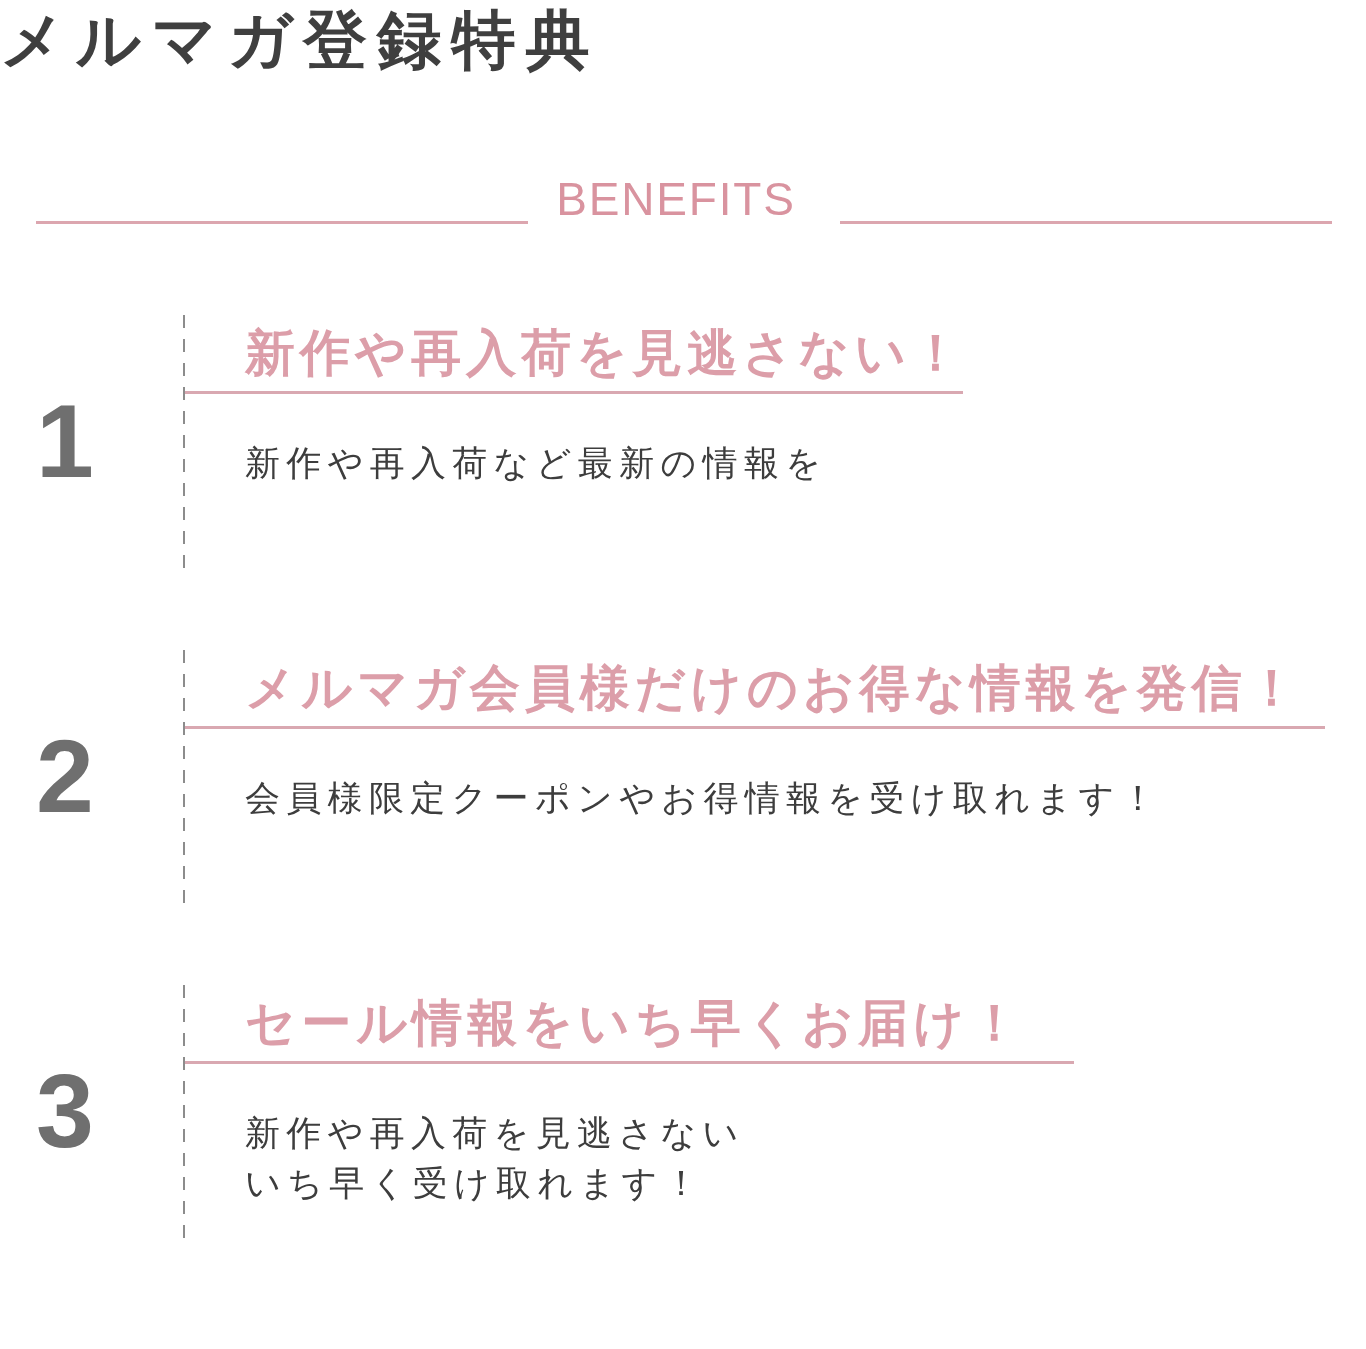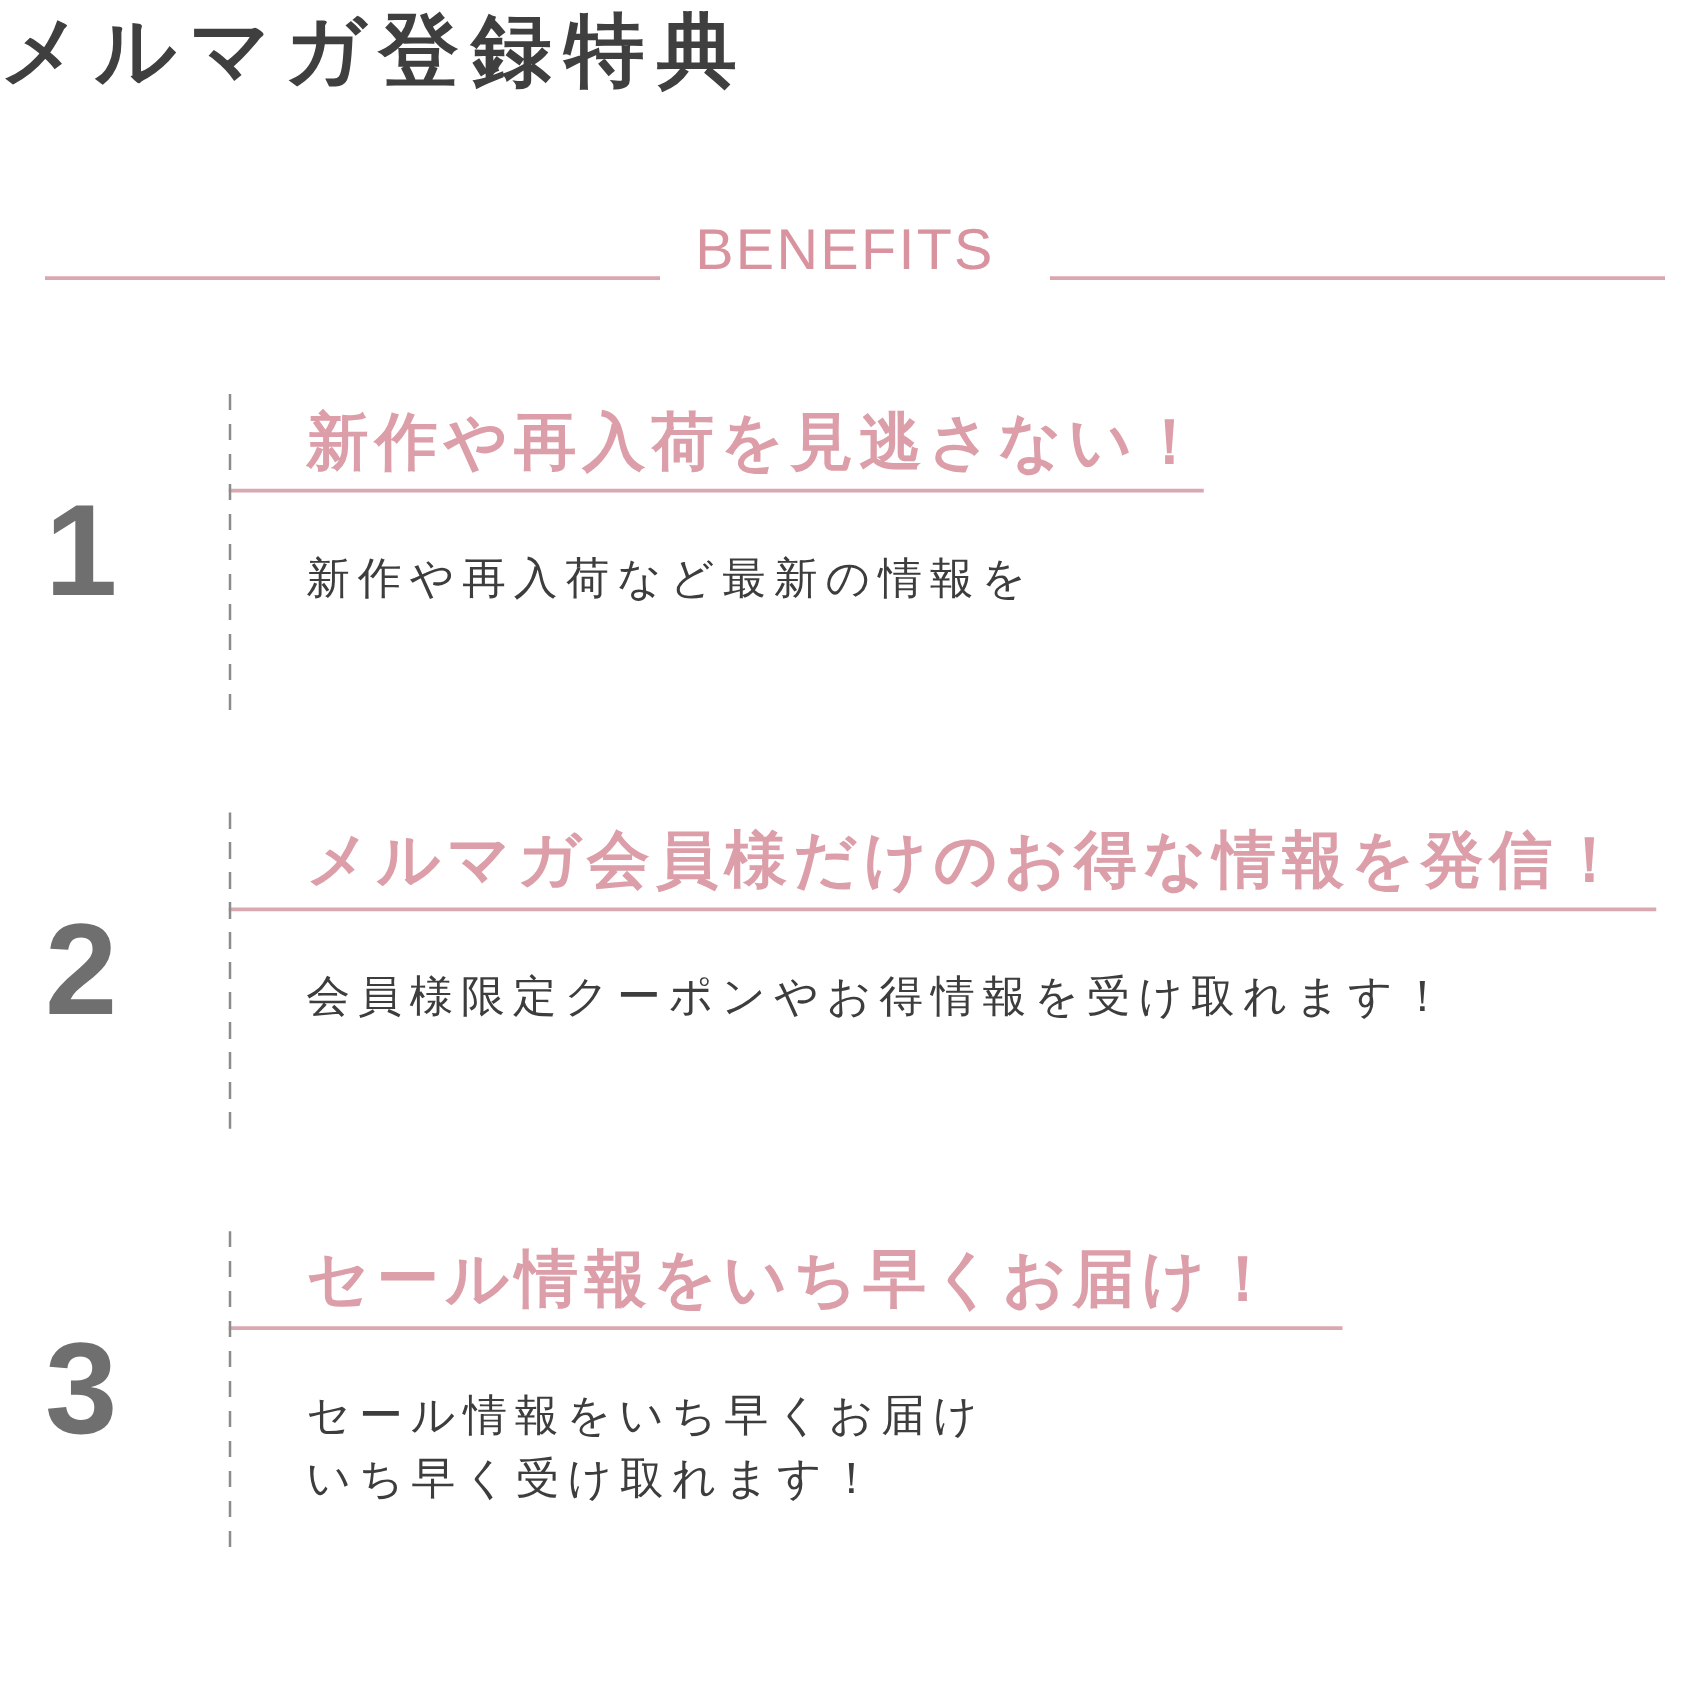--- a/index.html
+++ b/index.html
@@ -153,17 +153,17 @@
 
 <section class="benefit">
   <div class="num-col">
     <span class="num">3</span>
   </div>
   <div class="content">
     <div class="dash"></div>
     <h2 class="b-title">セール情報をいち早くお届け！</h2>
     <div class="underline u3"></div>
     <p class="b-desc">
-      <span>セール情報をいち早くお届け</span><br>
+      <span>新作や再入荷を見逃さない</span><br>
       <span>いち早く受け取れます！</span>
     </p>
   </div>
 </section>
 
 </body></html>

